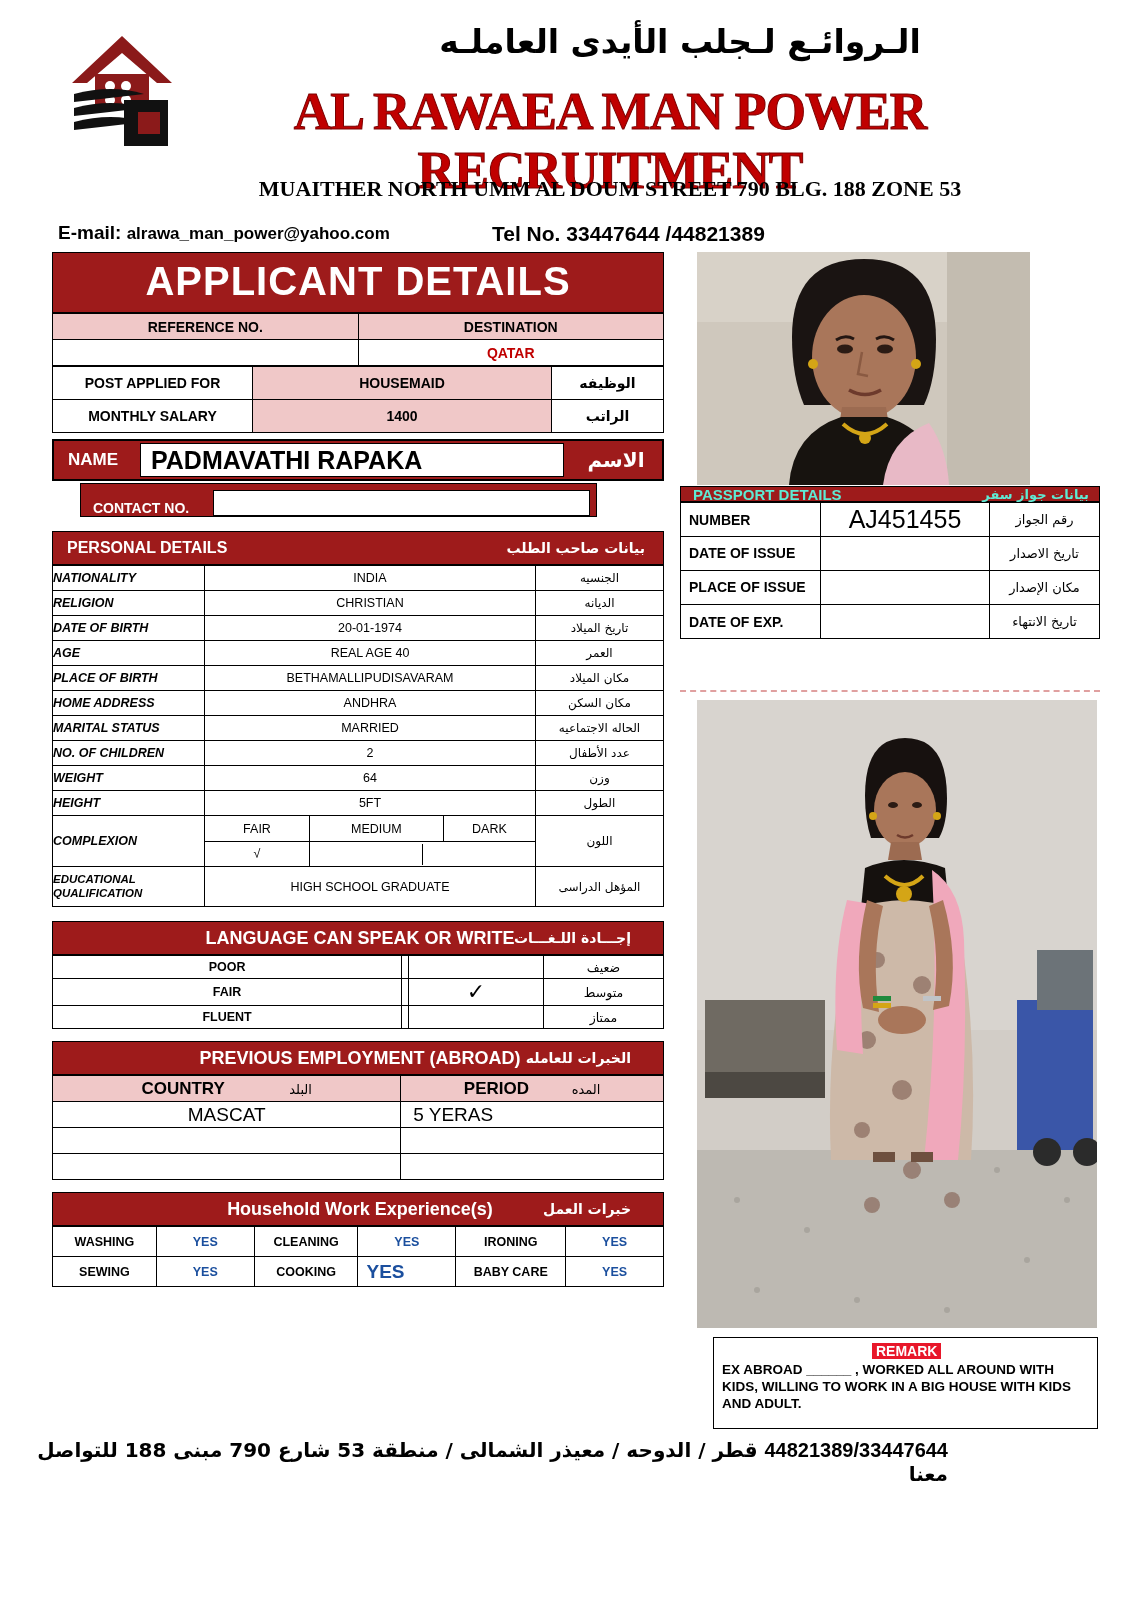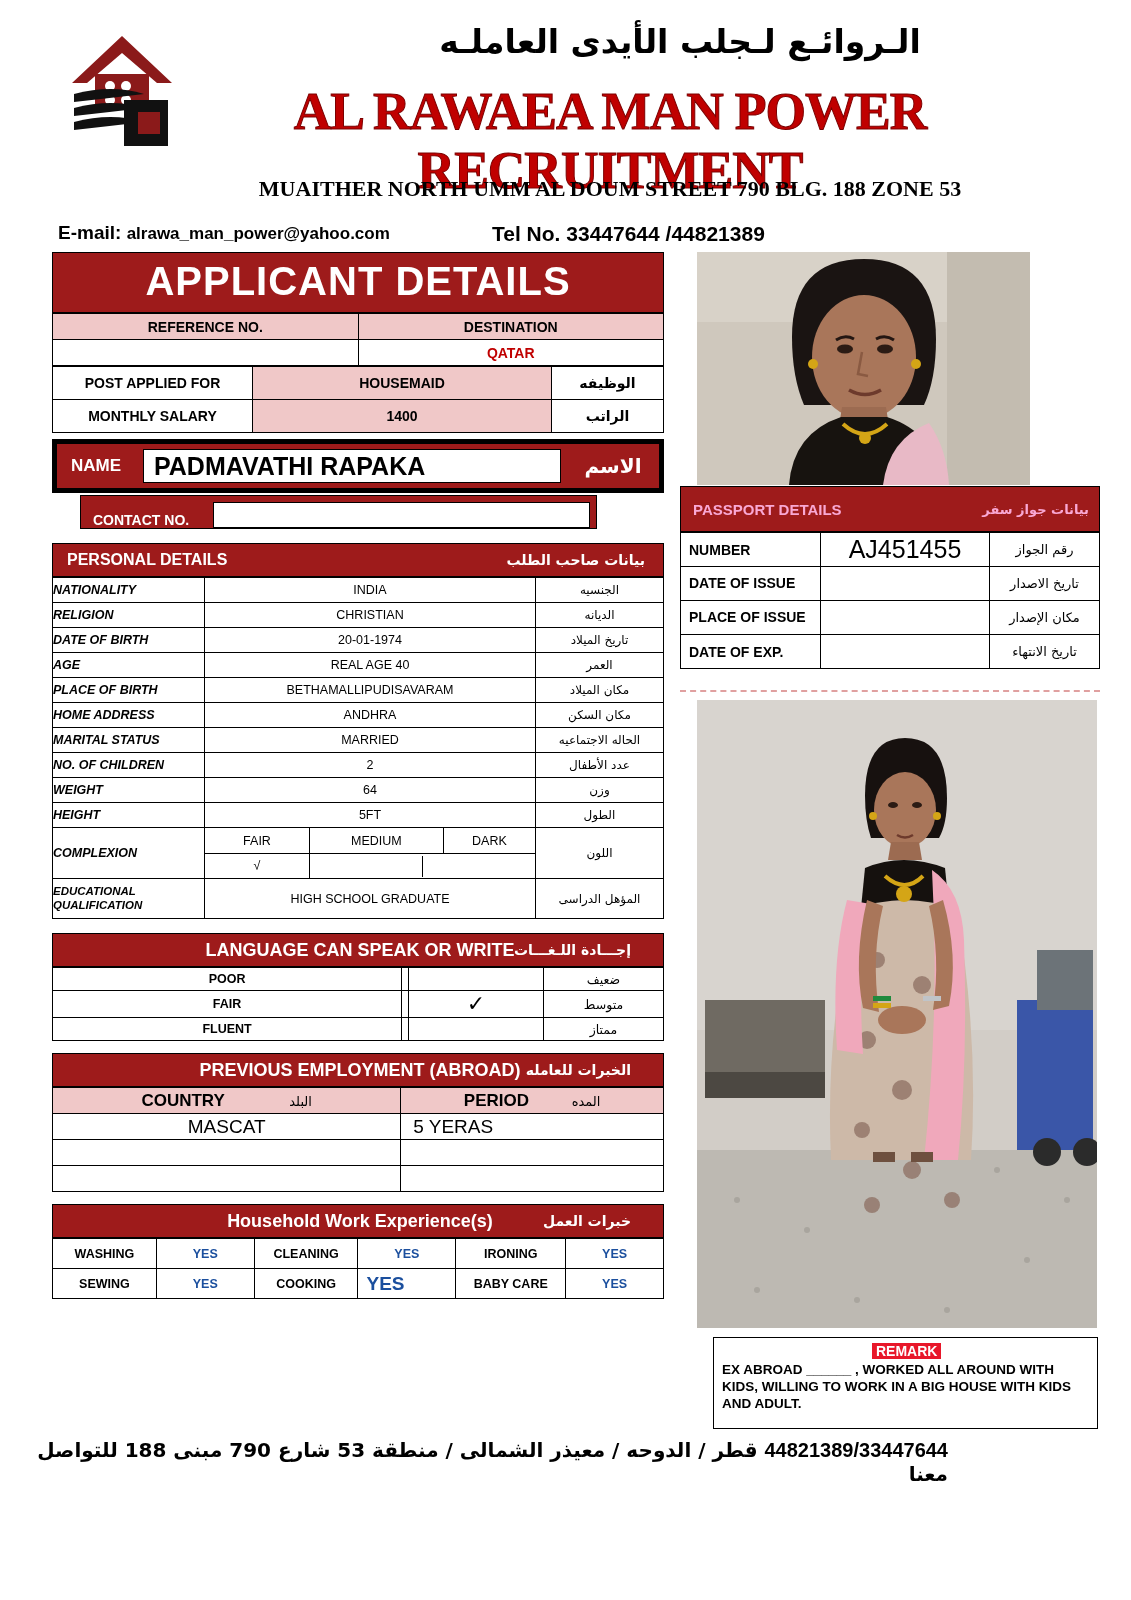--- a/index.html
+++ b/index.html
@@ -61,21 +61,21 @@
   .ad-tbl .hdr { background:#f0c8c8; }
   .qatar { color:#c00000; font-weight:bold; font-size:16px; }
 
   .post-tbl td { font-size:14px; font-weight:bold; height:33px; }
   .post-tbl .lbl { text-align:center; width:200px; }
   .post-tbl .val { text-align:center; background:#f0c8c8; }
   .post-tbl .ar { text-align:center; width:112px; font-family:"DejaVu Sans",sans-serif; direction:rtl;margin-top:16px; }
   .salary { font-size:25px; font-weight:normal; }
 
   .name-row {
-    margin-top:6px; background:#9e1b1b; border:5px solid #000000; height:54px;
+    margin-top:6px; background:#9e1b1b; border:2px solid #000000; height:42px;
     display:flex; align-items:center; color:#fff; font-weight:bold;
   }
   .name-row .nl { padding-left:14px; font-size:17px; width:80px; }
   .name-row .nv {
     background:#fff; color:#000; flex:1; height:34px; margin:0 6px;
     border:1px solid #000; display:flex; align-items:center; padding-left:10px;
     font-size:25px;
   }
   .name-row .nar { width:92px; text-align:center; font-size:20px; font-family:"DejaVu Sans",sans-serif; }
 
@@ -122,21 +122,21 @@
   }
   .photo2 {
     position:absolute; left:697px; top:700px; width:400px; height:628px;
     background: linear-gradient(180deg,#d6d2cd 0%,#cfcac4 45%,#b9b4ad 100%);
     overflow:hidden;
   }
   .pp-wrap { position:absolute; inset:0; }
 
   .passport-box { position:absolute; left:680px; top:486px; width:420px; }
   .pass-hdr {
-    background:#9e1b1b; color:#f9a8d4; border:1px solid #000; height:46px;
+    background:#9e1b1b; color:#5eead4; border:1px solid #000; height:16px;
     display:flex; align-items:center; font-weight:bold; font-size:15px;
   }
   .pass-hdr .p-en { padding-left:12px; }
   .pass-hdr .p-ar { margin-left:auto; padding-right:10px; font-family:"DejaVu Sans",sans-serif; direction:rtl; font-size:13px;}
   .pass-tbl td { font-size:14px; font-weight:bold; height:34px; border:1px solid #000; }
   .pass-tbl .lbl { width:140px; padding-left:8px; }
   .pass-tbl .val { text-align:center; font-size:25px; font-weight:normal; }
   .pass-tbl .ar { width:110px; text-align:center; font-family:"DejaVu Sans",sans-serif; direction:rtl; font-size:13px; font-weight:normal; }
 
   .dashed-sep {

